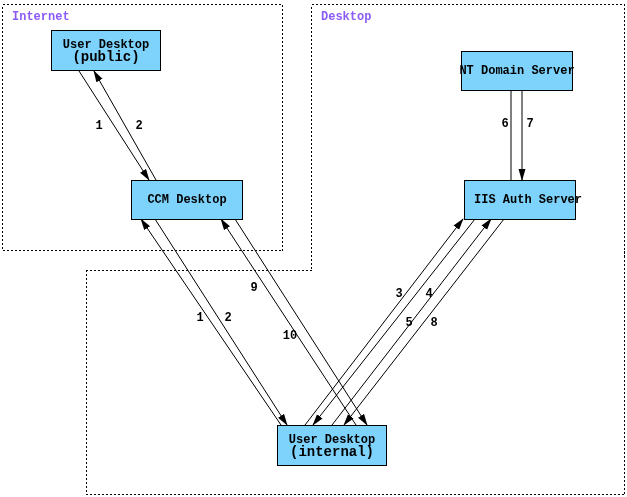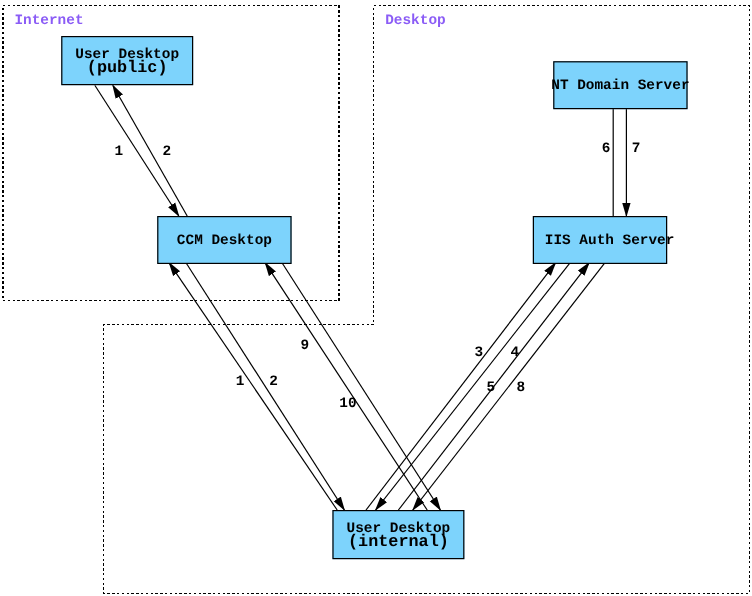--- a/index.html
+++ b/index.html
@@ -98,21 +98,21 @@
   </div>
 
   <div class="node-box" style="left:131px; top:180px; width:112px; height:40px;">
     <div class="node-title">CCM Desktop</div>
   </div>
 
   <div class="node-box" style="left:461px; top:30px; width:112px; height:40px;margin-top:21px;">
     <div class="node-title">NT Domain Server</div>
   </div>
 
-  <div class="node-box" style="left:444px; top:180px; width:112px; height:40px;padding-left:16px;">
+  <div class="node-box" style="left:464px; top:180px; width:112px; height:40px;padding-left:16px;">
     <div class="node-title">IIS Auth Server</div>
   </div>
 
   <div class="node-box" style="left:277px; top:425px; width:110px; height:41px;">
     <div class="node-title">User Desktop</div>
     <div class="node-subtitle">(internal)</div>
   </div>
 
   <div id="edge-labels">
       <div class="edge-label" style="left: 99px; top: 126px;">1</div>

